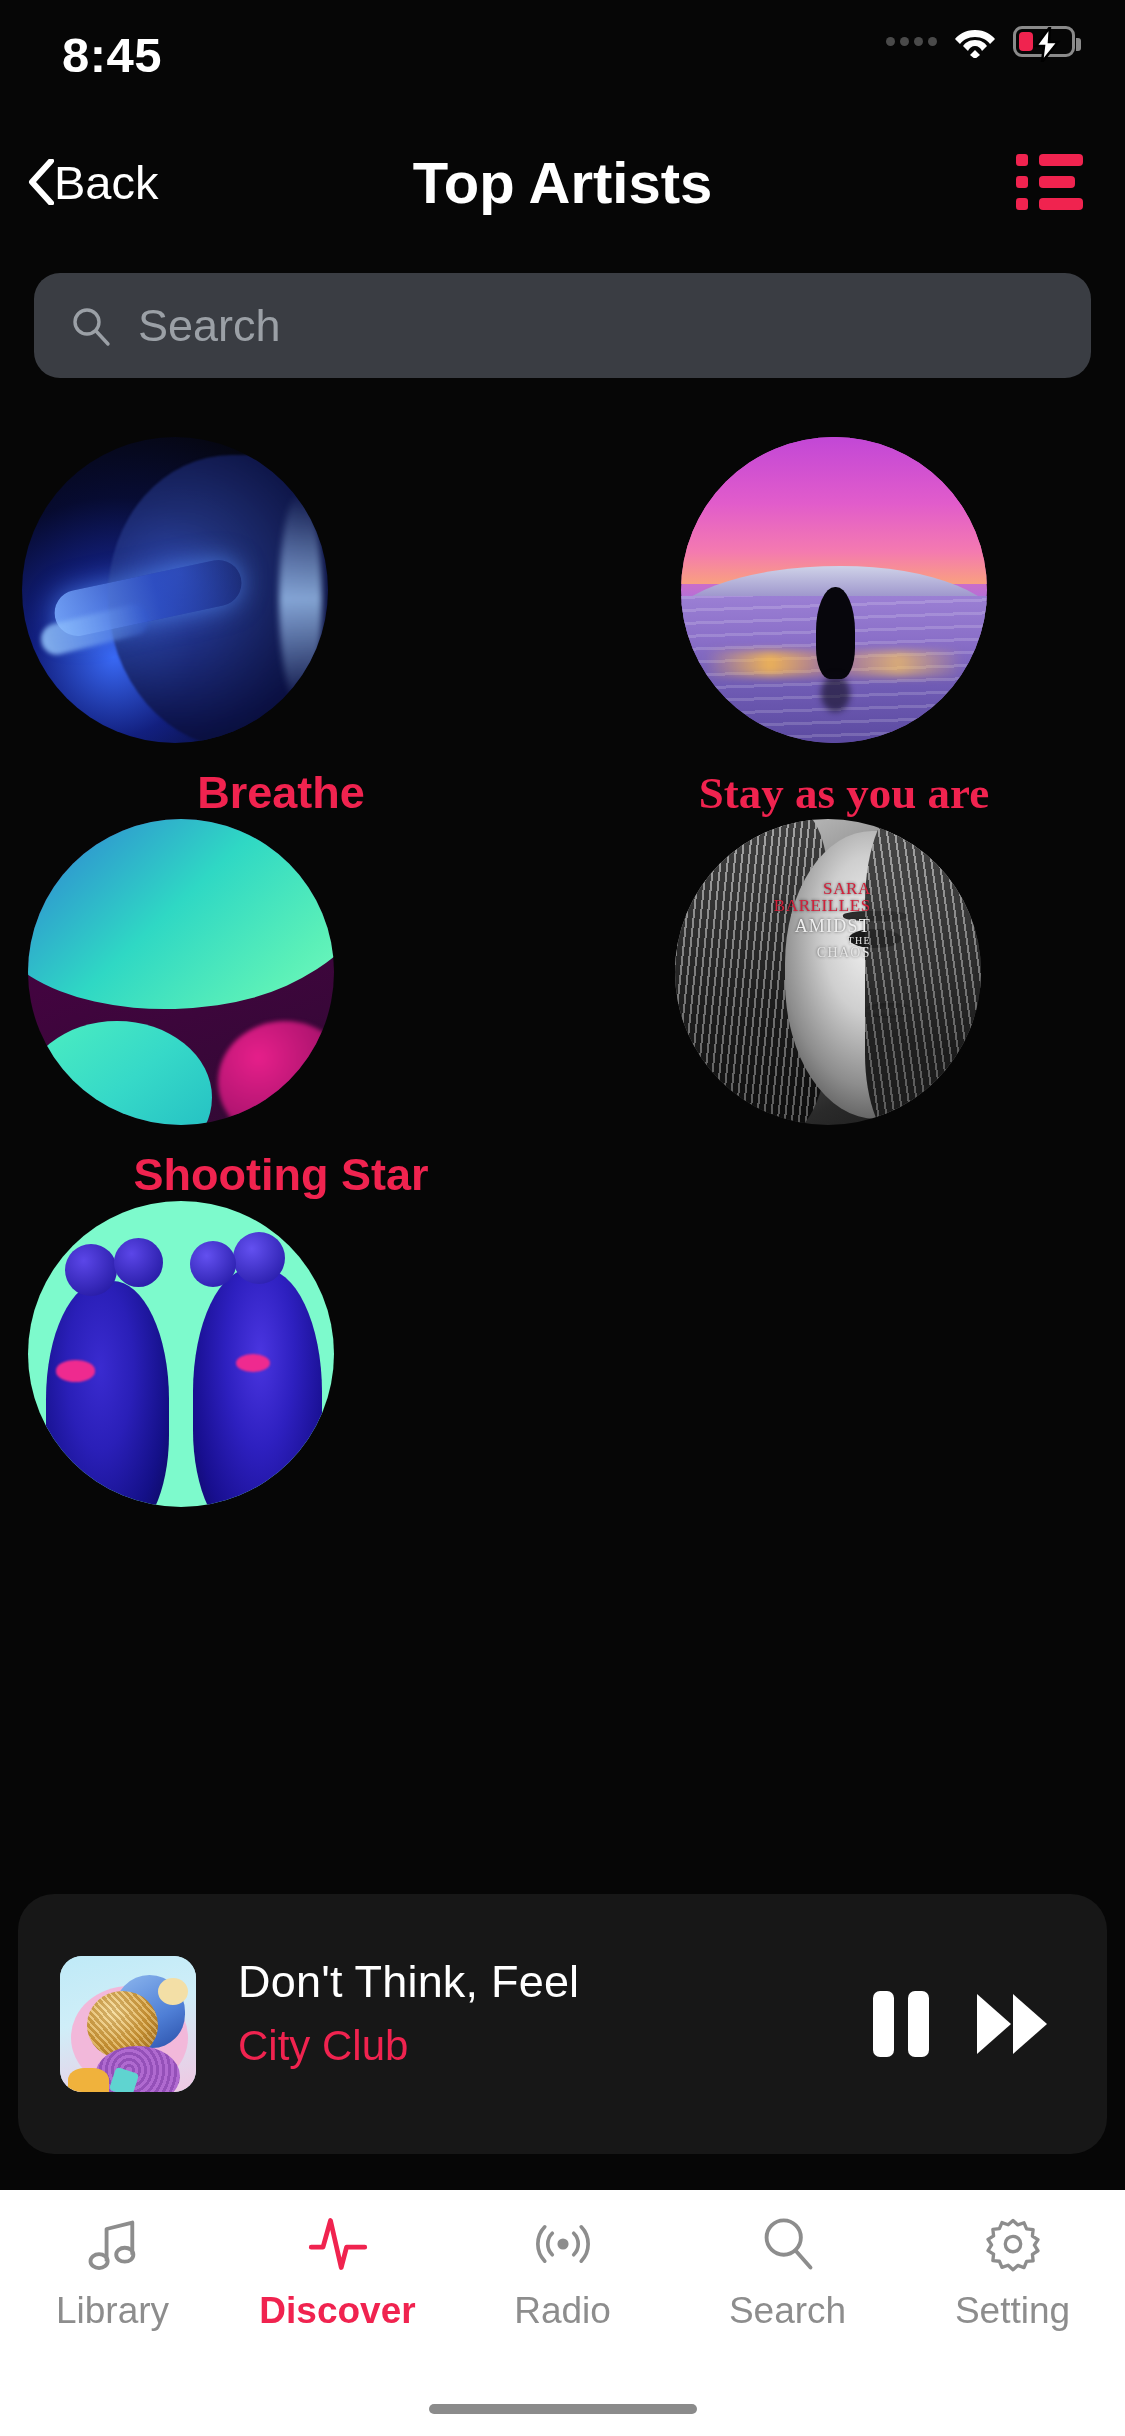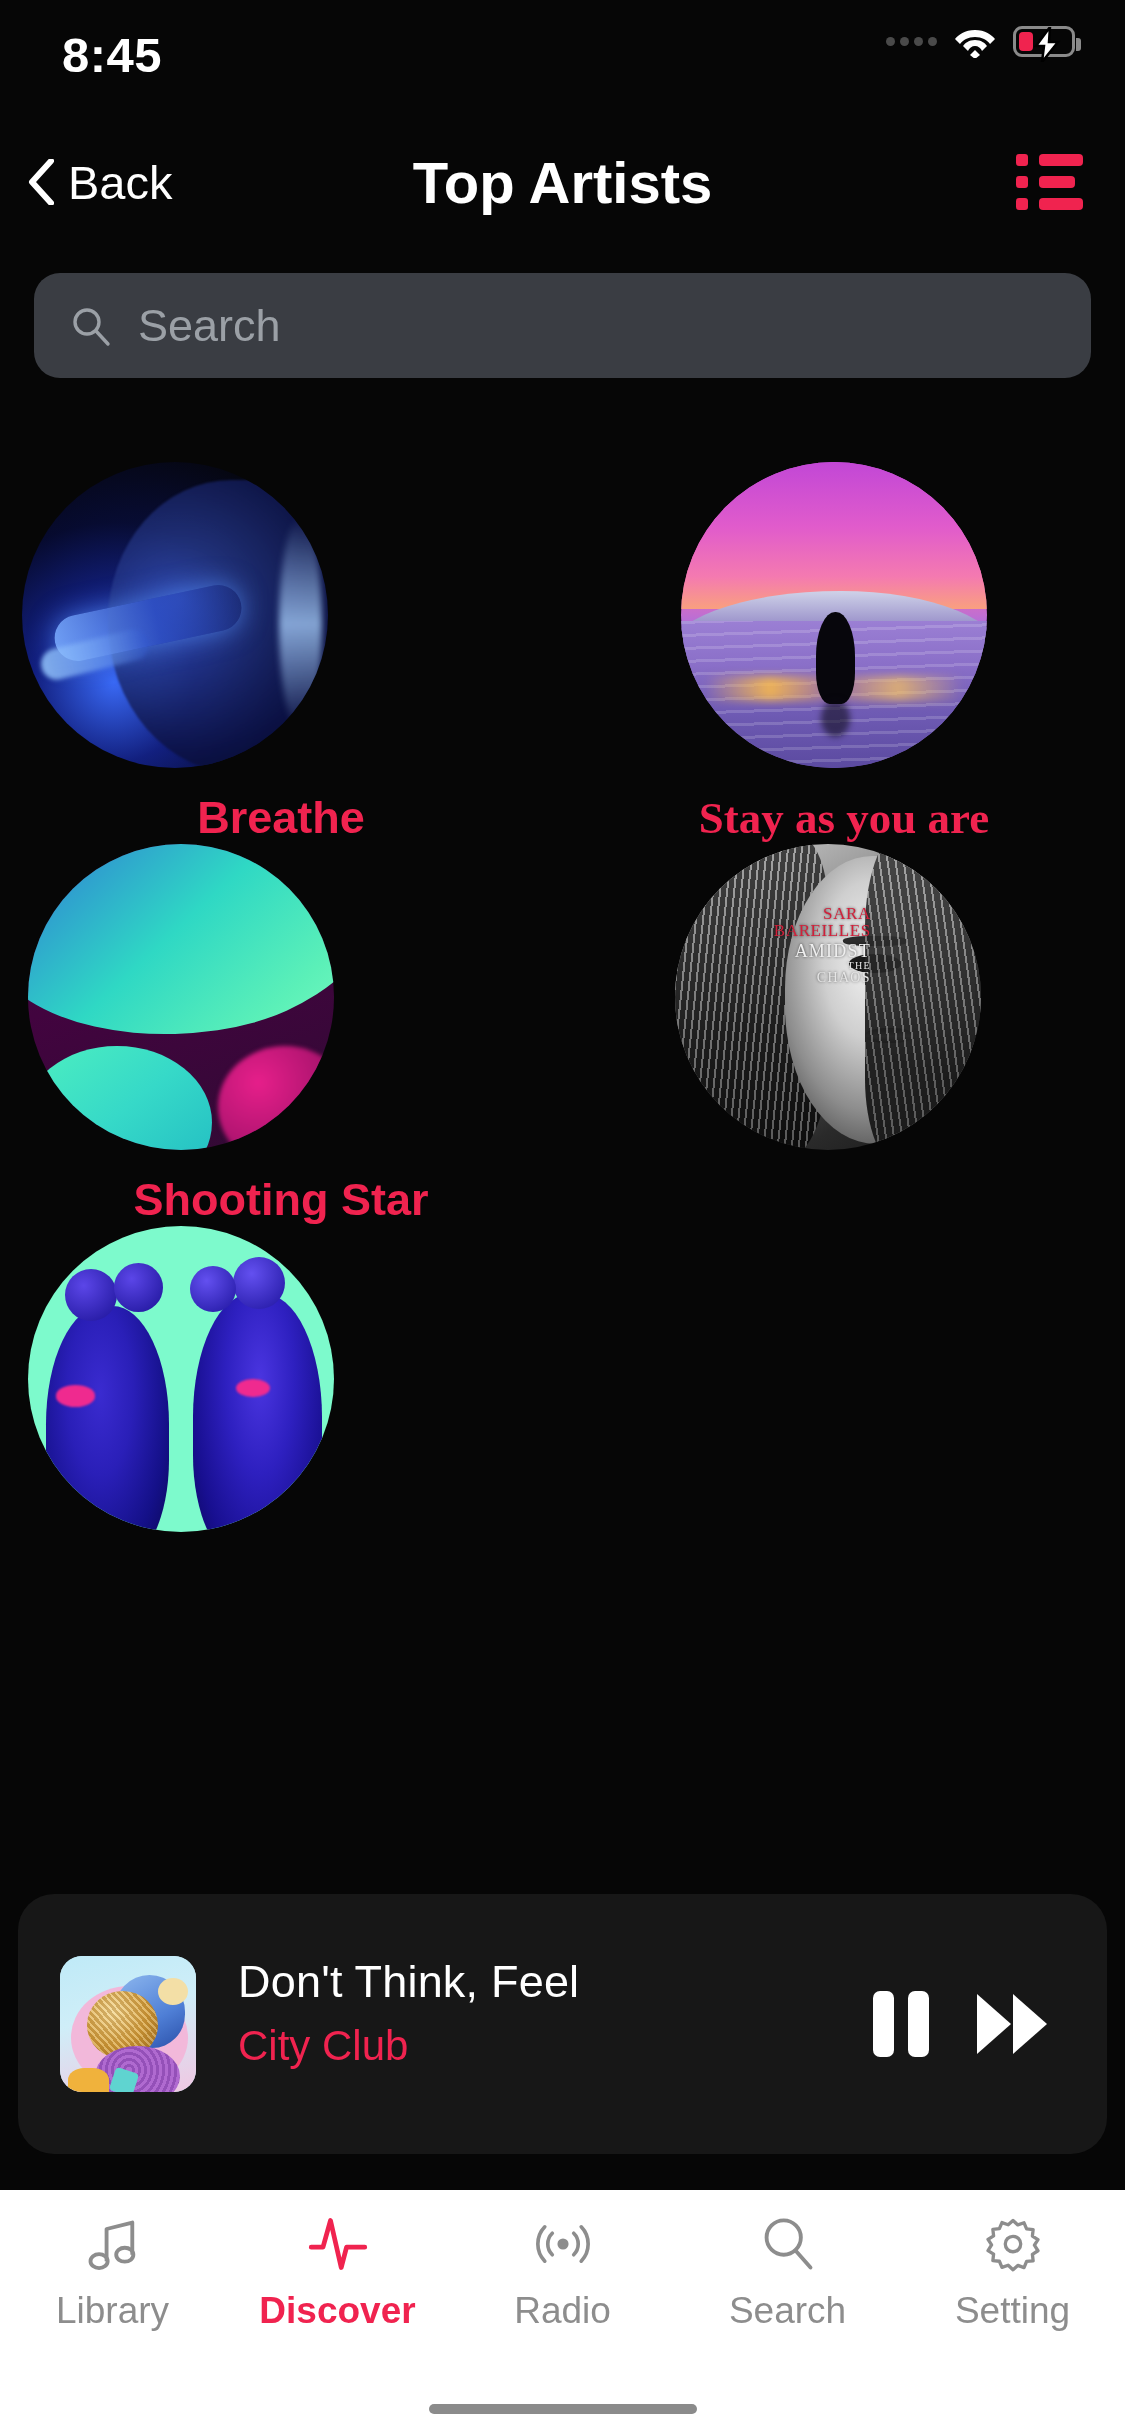--- a/index.html
+++ b/index.html
@@ -34,21 +34,21 @@
     width:14px; background:#F0234F; border-radius:4px;
   }
   .batt-bolt { position:absolute; left:14px; top:-2px; width:34px; height:35px; }
 
   
   .navbar {
     position:absolute; top:132px; left:0; width:1125px; height:100px;
   }
   .nav-back {
     position:absolute; left:28px; top:0; height:100px;
-    display:flex; align-items:center; gap:14px; cursor:pointer;
+    display:flex; align-items:center; gap:0; cursor:pointer;
   }
   .chev { width:26px; height:46px; }
   .nav-back-label { font-size:47px; color:#fff; font-weight:400; }
   .nav-title {
     position:absolute; left:0; top:0; width:1125px; height:100px;
     display:flex; align-items:center; justify-content:center;
     font-size:58px; font-weight:700; color:#fff;
   }
   .nav-list-btn {
     position:absolute; right:42px; top:0; height:100px;
@@ -69,21 +69,21 @@
     width:100%; height:100%;
     background:#3a3d43; border-radius:26px;
     display:flex; align-items:center; padding:0 36px; gap:26px;
     cursor:text;
   }
   .mag { width:42px; height:42px; flex:0 0 auto; }
   .search-ph { font-size:45px; color:#9ba0a6; }
 
   
   .grid {
-    position:absolute; top:462px; left:0; width:1042px;
+    position:absolute; top:437px; left:0; width:1042px;
     height:1300px; overflow:hidden;
   }
   .cell { position:absolute; width:562px; }
   .cell.c0 { left:0;    top:0; }
   .cell.c1 { left:563px; top:0;font-family:Liberation Serif, serif; }
   .cell.c2 { left:0;    top:382px; }
   .cell.c3 { left:563px; top:382px; }
   .cell.c4 { left:0;    top:764px; }
   .art {
     width:306px; height:306px; border-radius:50%;

